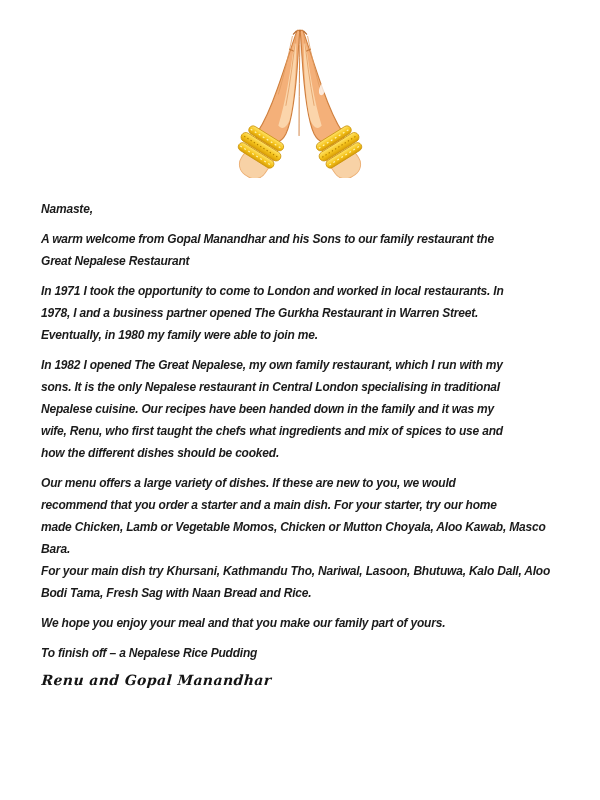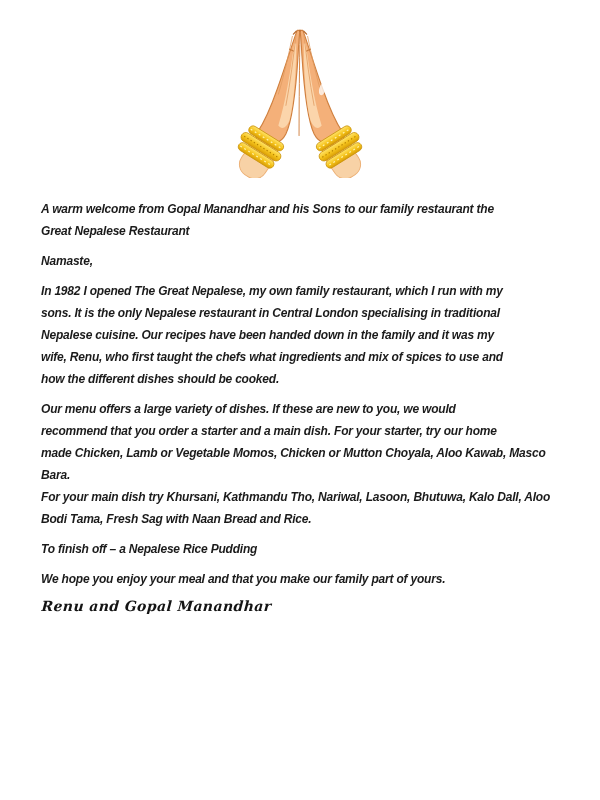--- a/index.html
+++ b/index.html
@@ -98,22 +98,23 @@
         <rect x="89" y="122" width="48" height="10" rx="5" fill="url(#goldGrad)" stroke="#c9920a" stroke-width="0.8"></rect>
         <rect x="91" y="133" width="43" height="9" rx="4.5" fill="url(#goldGrad)" stroke="#c9920a" stroke-width="0.8"></rect>
         <line x1="94" y1="117" x2="132" y2="117" stroke="#fff3b0" stroke-width="1.4" stroke-dasharray="2 3"></line>
         <line x1="92" y1="127" x2="134" y2="127" stroke="#b37f00" stroke-width="1" stroke-dasharray="1.5 2.5"></line>
         <line x1="94" y1="138" x2="132" y2="138" stroke="#fff3b0" stroke-width="1.2" stroke-dasharray="2 3"></line>
       </g>
     </svg>
   </div>
 
   <div class="letter">
+    <p>Namaste,</p>
     <p>A warm welcome from Gopal Manandhar and his Sons to our family restaurant the<br>Great Nepalese Restaurant</p>
-    <p>Namaste,</p>
+    <p>In 1971 I took the opportunity to come to London and worked in local restaurants. In<br>1978, I and a business partner opened The Gurkha Restaurant in Warren Street.<br>Eventually, in 1980 my family were able to join me.</p>
     <p>In 1982 I opened The Great Nepalese, my own family restaurant, which I run with my<br>sons. It is the only Nepalese restaurant in Central London specialising in traditional<br>Nepalese cuisine. Our recipes have been handed down in the family and it was my<br>wife, Renu, who first taught the chefs what ingredients and mix of spices to use and<br>how the different dishes should be cooked.</p>
     <p>Our menu offers a large variety of dishes. If these are new to you, we would<br>recommend that you order a starter and a main dish. For your starter, try our home<br>made Chicken, Lamb or Vegetable Momos, Chicken or Mutton Choyala, Aloo Kawab, Masco<br>Bara.<br>For your main dish try Khursani, Kathmandu Tho, Nariwal, Lasoon, Bhutuwa, Kalo Dall, Aloo<br>Bodi Tama, Fresh Sag with Naan Bread and Rice.</p>
+    <p>We hope you enjoy your meal and that you make our family part of yours.</p>
     <p>To finish off – a Nepalese Rice Pudding</p>
-    <p>We hope you enjoy your meal and that you make our family part of yours.</p>
     <div class="signature">Renu and Gopal Manandhar</div>
   </div>
 
 </div>
 
 </body></html>

